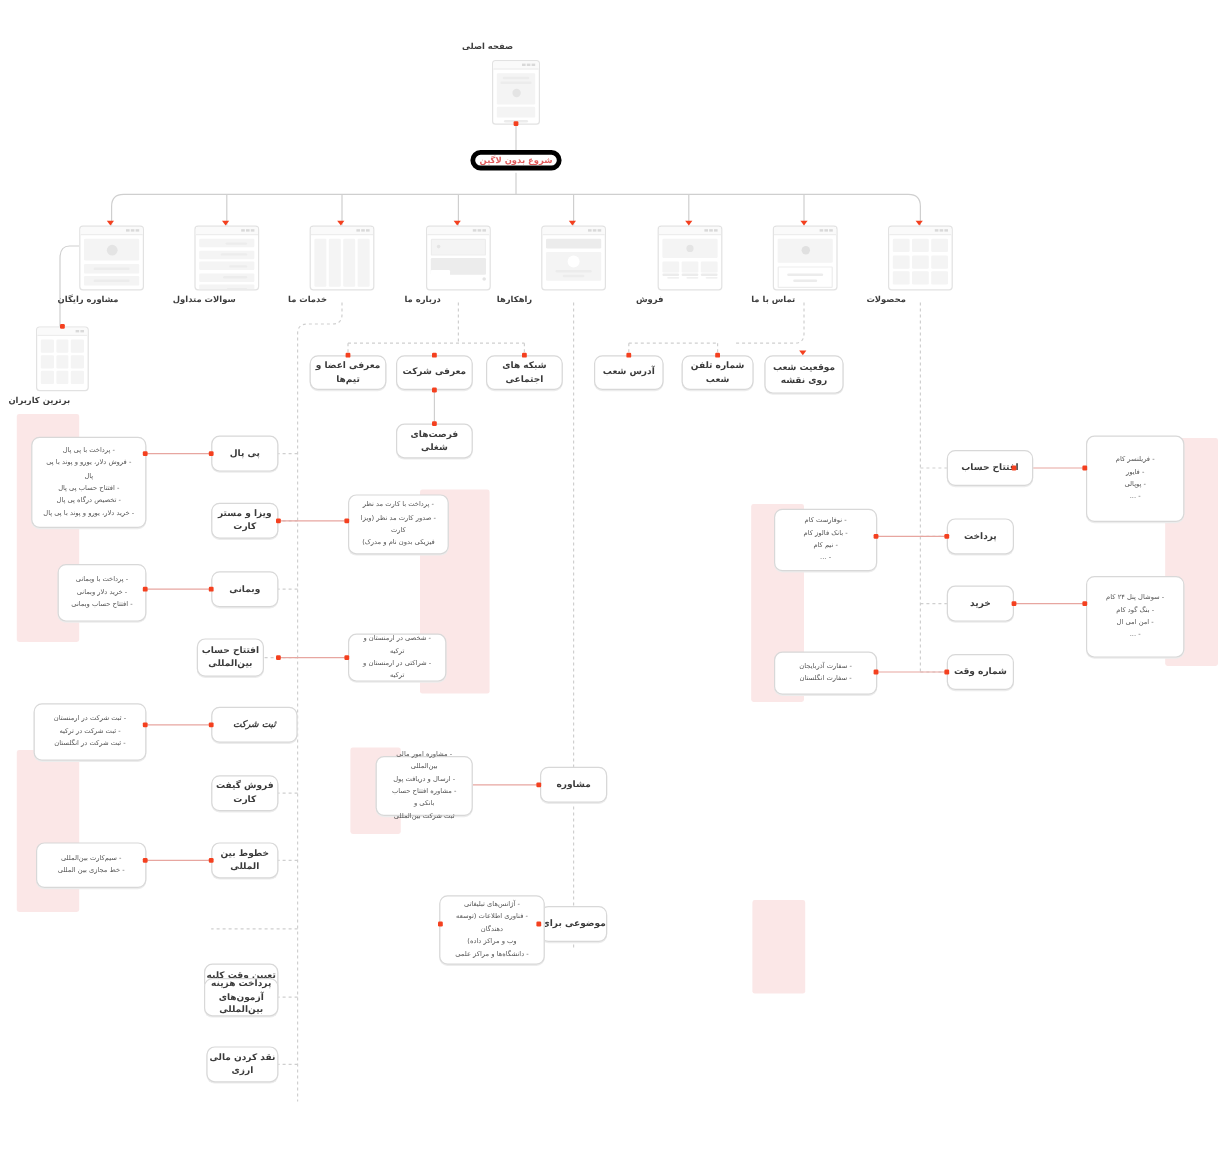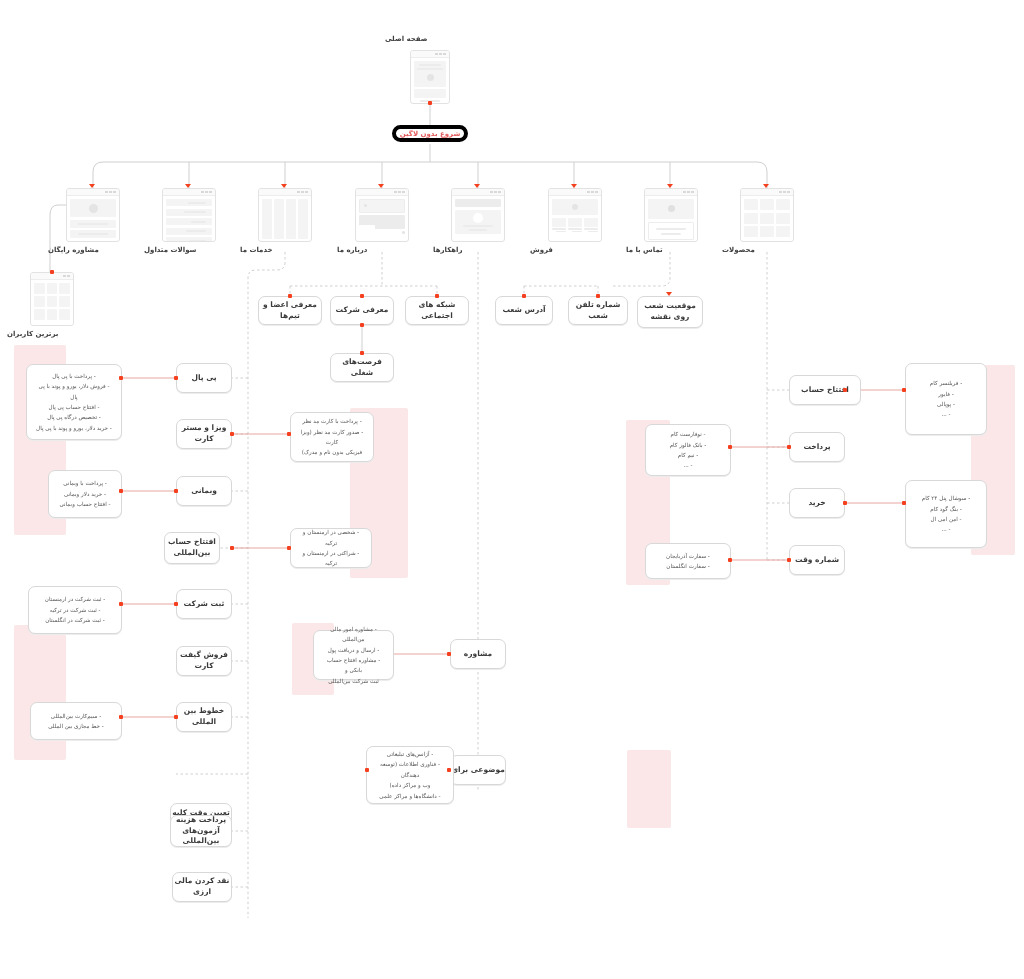--- a/index.html
+++ b/index.html
@@ -308,21 +308,21 @@
     <div class="body" style="padding:3px;gap:2.5px;">
       <div class="ph" style="height:8px;"></div>
       <div class="ph lite" style="height:24px;position:relative;">
         <div class="circ" style="width:10px;height:10px;position:absolute;left:50%;margin-left:-5px;top:3px;background:#fff;"></div>
         <div class="ph" style="position:absolute;left:8px;top:15px;right:8px;height:2px;"></div>
         <div class="ph" style="position:absolute;left:14px;top:19px;right:14px;height:2px;"></div>
       </div>
     </div>
   </div>
   <div class="arrow" style="left:474px;top:184px;"></div>
-  <div class="caption" style="left:433px;top:246px;width:90px;">راهکارها</div>
+  <div class="caption" style="left:414px;top:246px;width:90px;">راهکارها</div>
 
   <div class="wire" style="left:548px;top:188px;width:54px;height:54px;">
     <div class="bar">
         <i></i>
         <i></i>
         <i></i>
       </div>
     <div class="body" style="padding:3px;gap:2.5px;">
       <div class="ph lite" style="height:16px;position:relative;">
         <div class="circ" style="width:6px;height:6px;position:absolute;left:50%;margin-left:-3px;top:5px;"></div>
@@ -440,21 +440,21 @@
 
   <div class="node title-node" style="left:176px;top:419px;width:56px;height:30px;">ویزا و مستر کارت</div>
   <div class="dot" style="left:230px;top:432px;"></div>
 
   <div class="node title-node" style="left:176px;top:476px;width:56px;height:30px;">وبمانی</div>
   <div class="dot" style="left:174px;top:489px;"></div>
 
   <div class="node title-node" style="left:164px;top:532px;width:56px;height:32px;">افتتاح حساب بین‌المللی</div>
   <div class="dot" style="left:230px;top:546px;"></div>
 
-  <div class="node title-node" style="left:176px;top:589px;width:56px;height:30px;">ثبت شرکت</div>
+  <div class="node title-node" style="left:176px;top:589px;width:72px;height:30px;font-style:italic;">ثبت شرکت</div>
   <div class="dot" style="left:174px;top:602px;"></div>
 
   <div class="node title-node" style="left:176px;top:646px;width:56px;height:30px;">فروش گیفت کارت</div>
 
   <div class="node title-node" style="left:176px;top:702px;width:56px;height:30px;">خطوط بین المللی</div>
   <div class="dot" style="left:174px;top:715px;"></div>
 
   <div class="node title-node" style="left:170px;top:759px;width:62px;height:32px;margin-top:44px;">تعیین وقت کلیه سفارت‌ها</div>
 
   <div class="node title-node" style="left:170px;top:815px;width:62px;height:32px;">پرداخت هزینه آزمون‌های بین‌المللی</div>

